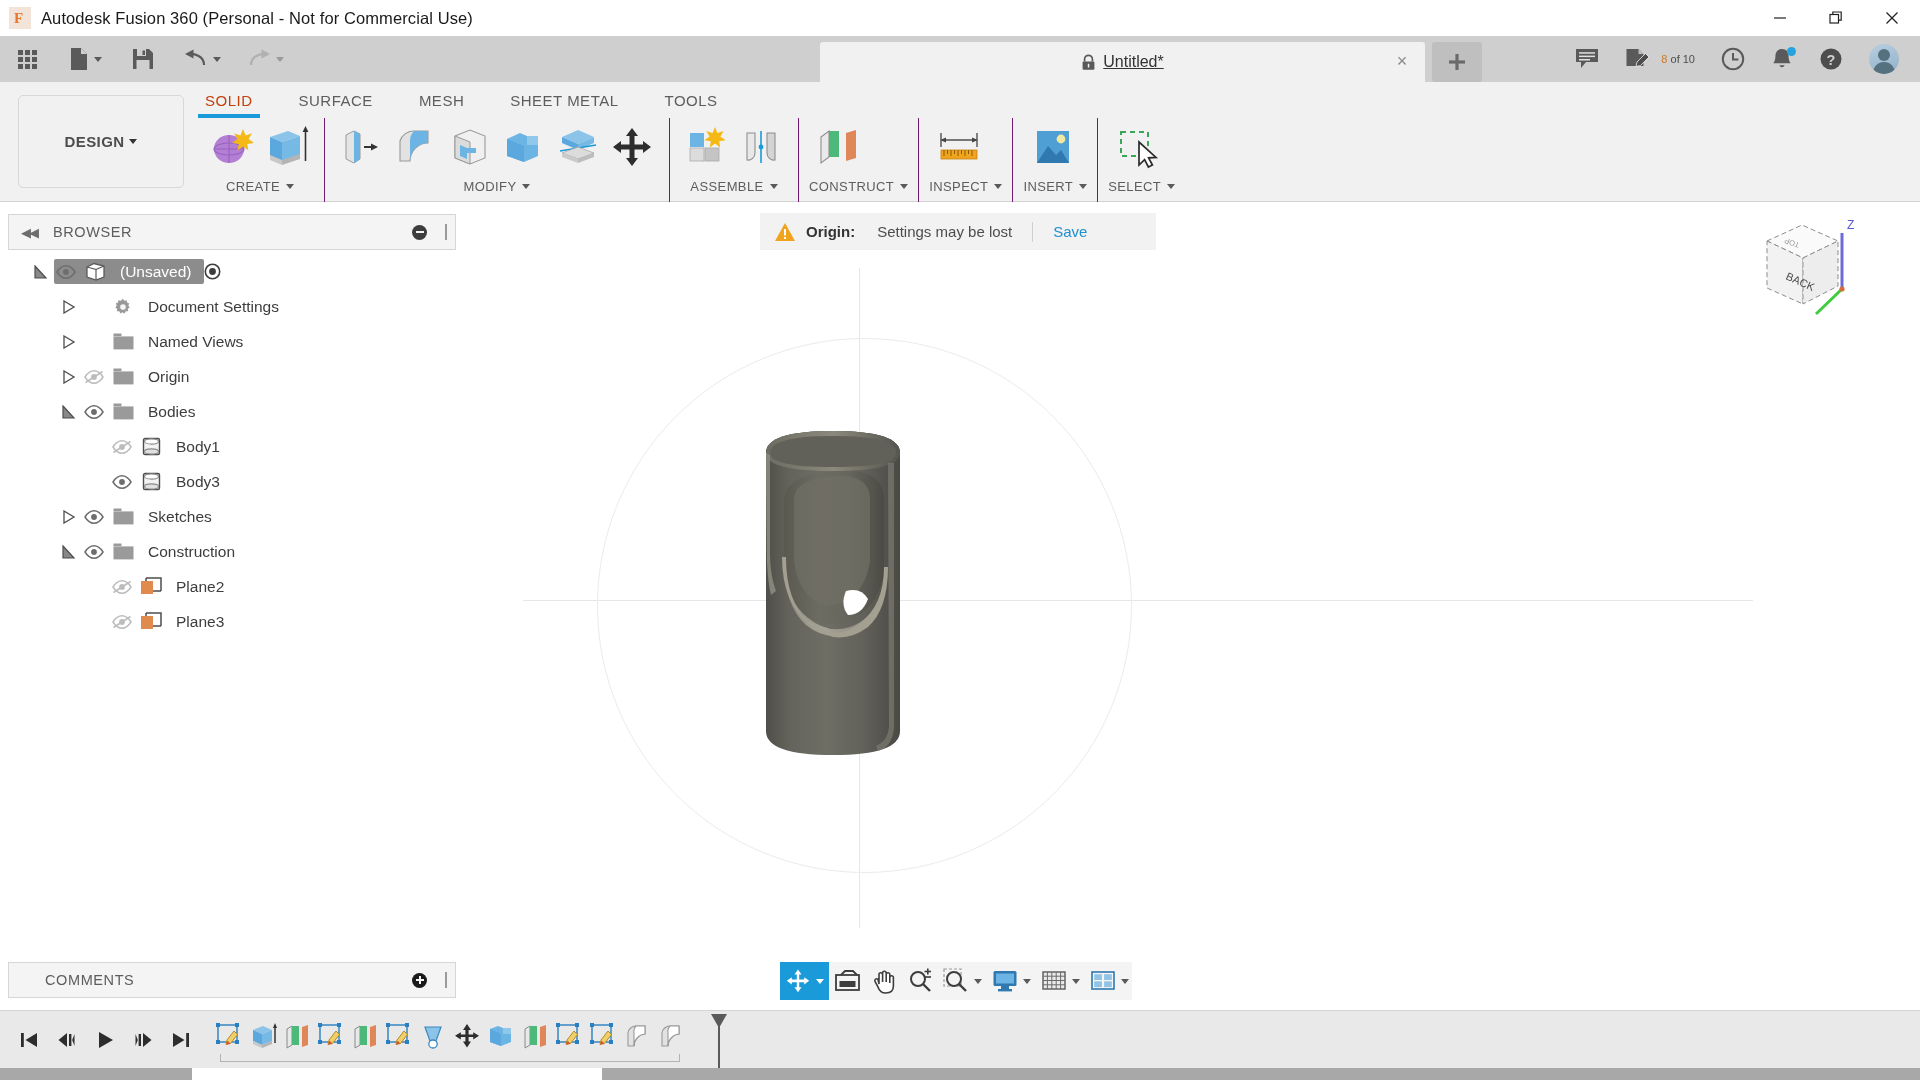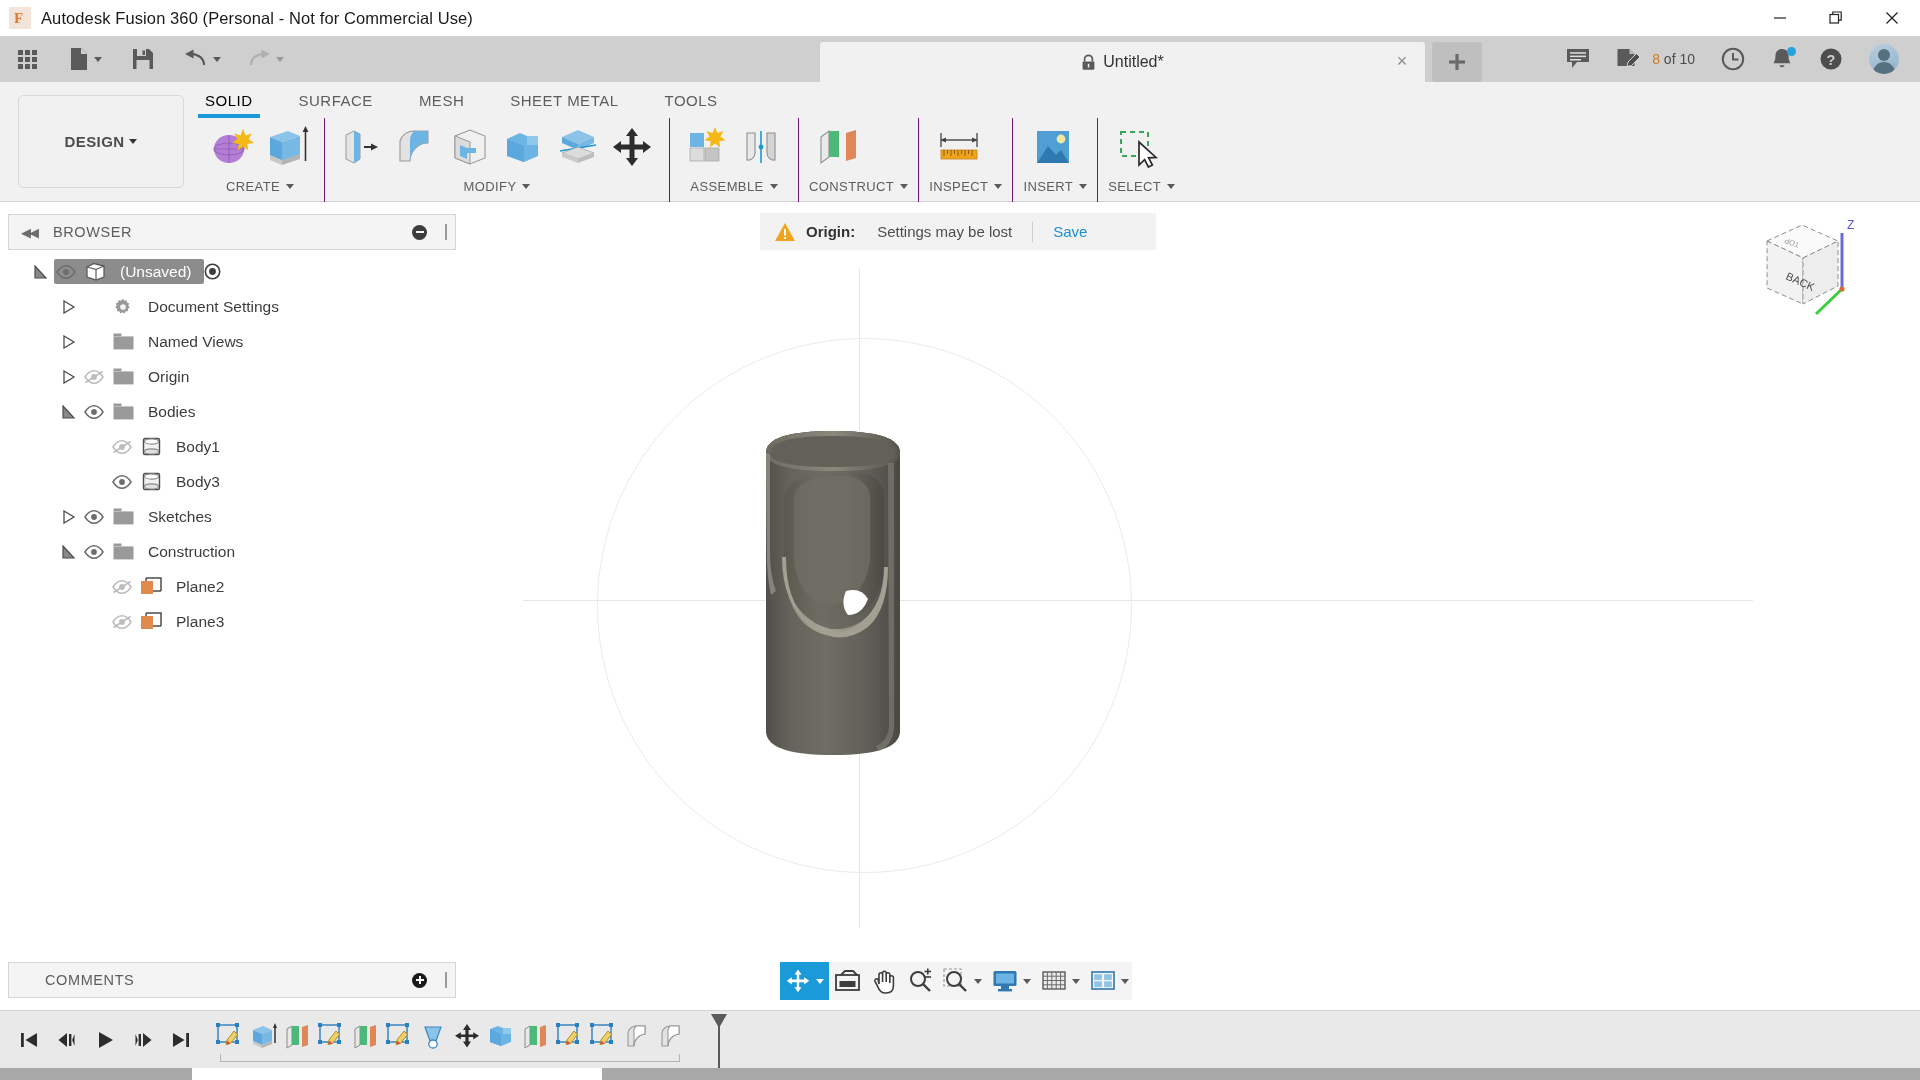--- a/index.html
+++ b/index.html
@@ -51,33 +51,33 @@
   }
   .caret-dn.light { border-top-color:#9a9a9a; }
 
   
   .doctab {
     position:absolute; left:820px; top:6px; width:605px; height:40px;
     background:#f1f1f1; border-radius:3px 3px 0 0;
     display:flex; align-items:center; justify-content:center;
   }
   .doctab .lock { margin-right:7px; }
-  .doctab .dt-label { font-size:16px; color:#333; }
+  .doctab .dt-label { font-size:16px; color:#333;text-decoration:underline; }
   .doctab .dt-close {
     position:absolute; right:14px; top:11px; width:18px; height:18px;
     color:#8a8a8a; font-size:18px; line-height:16px; text-align:center; cursor:pointer;
   }
   .tab-plus {
     position:absolute; left:1432px; top:6px; width:50px; height:40px;
     background:#bfbfbf; border-radius:3px;
     display:flex; align-items:center; justify-content:center;
   }
   .qa-right { position:absolute; right:8px; top:0; height:46px; display:flex; align-items:center; }
   .qa-ritem { display:flex; align-items:center; padding:0 13px; height:46px; }
-  .jobs-count { font-size:14px; color:#4d4d4d; margin-left:10px; }
+  .jobs-count { font-size:11px; color:#4d4d4d; margin-left:10px; }
   .jobs-count b { color:#cf7a24; font-weight:normal; }
   .avatar {
     width:30px; height:30px; border-radius:50%;
     background:linear-gradient(160deg,#b9cfe0 0%,#8fb0c8 100%);
     overflow:hidden; position:relative;
   }
   .avatar .head { position:absolute; left:9px; top:5px; width:12px; height:12px; border-radius:50%; background:#55707f; }
   .avatar .body { position:absolute; left:4px; top:18px; width:22px; height:16px; border-radius:11px 11px 0 0; background:#55707f; }
   .notif-dot { position:absolute; width:9px; height:9px; border-radius:50%; background:#24a3e0; top:11px; right:10px; }
 
@@ -90,21 +90,21 @@
     position:absolute; left:18px; top:13px; width:166px; height:93px;
     border:1px solid #d8d8d8; border-radius:5px; background:#f1f1f1;
     display:flex; align-items:center; justify-content:center;
   }
   .design-box .dlabel { font-size:15px; font-weight:bold; color:#4d4d4d; letter-spacing:0.4px; }
   .tabs-row { position:absolute; left:205px; top:0; height:36px; display:flex; align-items:flex-end; }
   .rtab {
     font-size:15px; color:#5d5d5d; letter-spacing:0.5px;
     padding:0 0 9px 0; margin-right:46px; position:relative; font-weight:500;
   }
-  .rtab.active { color:#000000; }
+  .rtab.active { color:#c2410c; }
   .rtab.active::after {
     content:''; position:absolute; left:-7px; right:-7px; bottom:0; height:4px; background:#1a9ad8;
   }
   .panels { position:absolute; left:196px; top:36px; height:84px; display:flex; align-items:flex-start; }
   .panel { display:flex; flex-direction:column; height:84px; position:relative; padding:0 10px; }
   .panel + .panel { border-left:1px solid #701a75; }
   .panel-icons { display:flex; align-items:flex-start; height:56px; padding-top:2px; }
   .panel-label {
     text-align:center; font-size:13px; color:#5d5d5d; letter-spacing:0.4px;
     display:flex; align-items:center; justify-content:center; gap:4px; height:24px;

